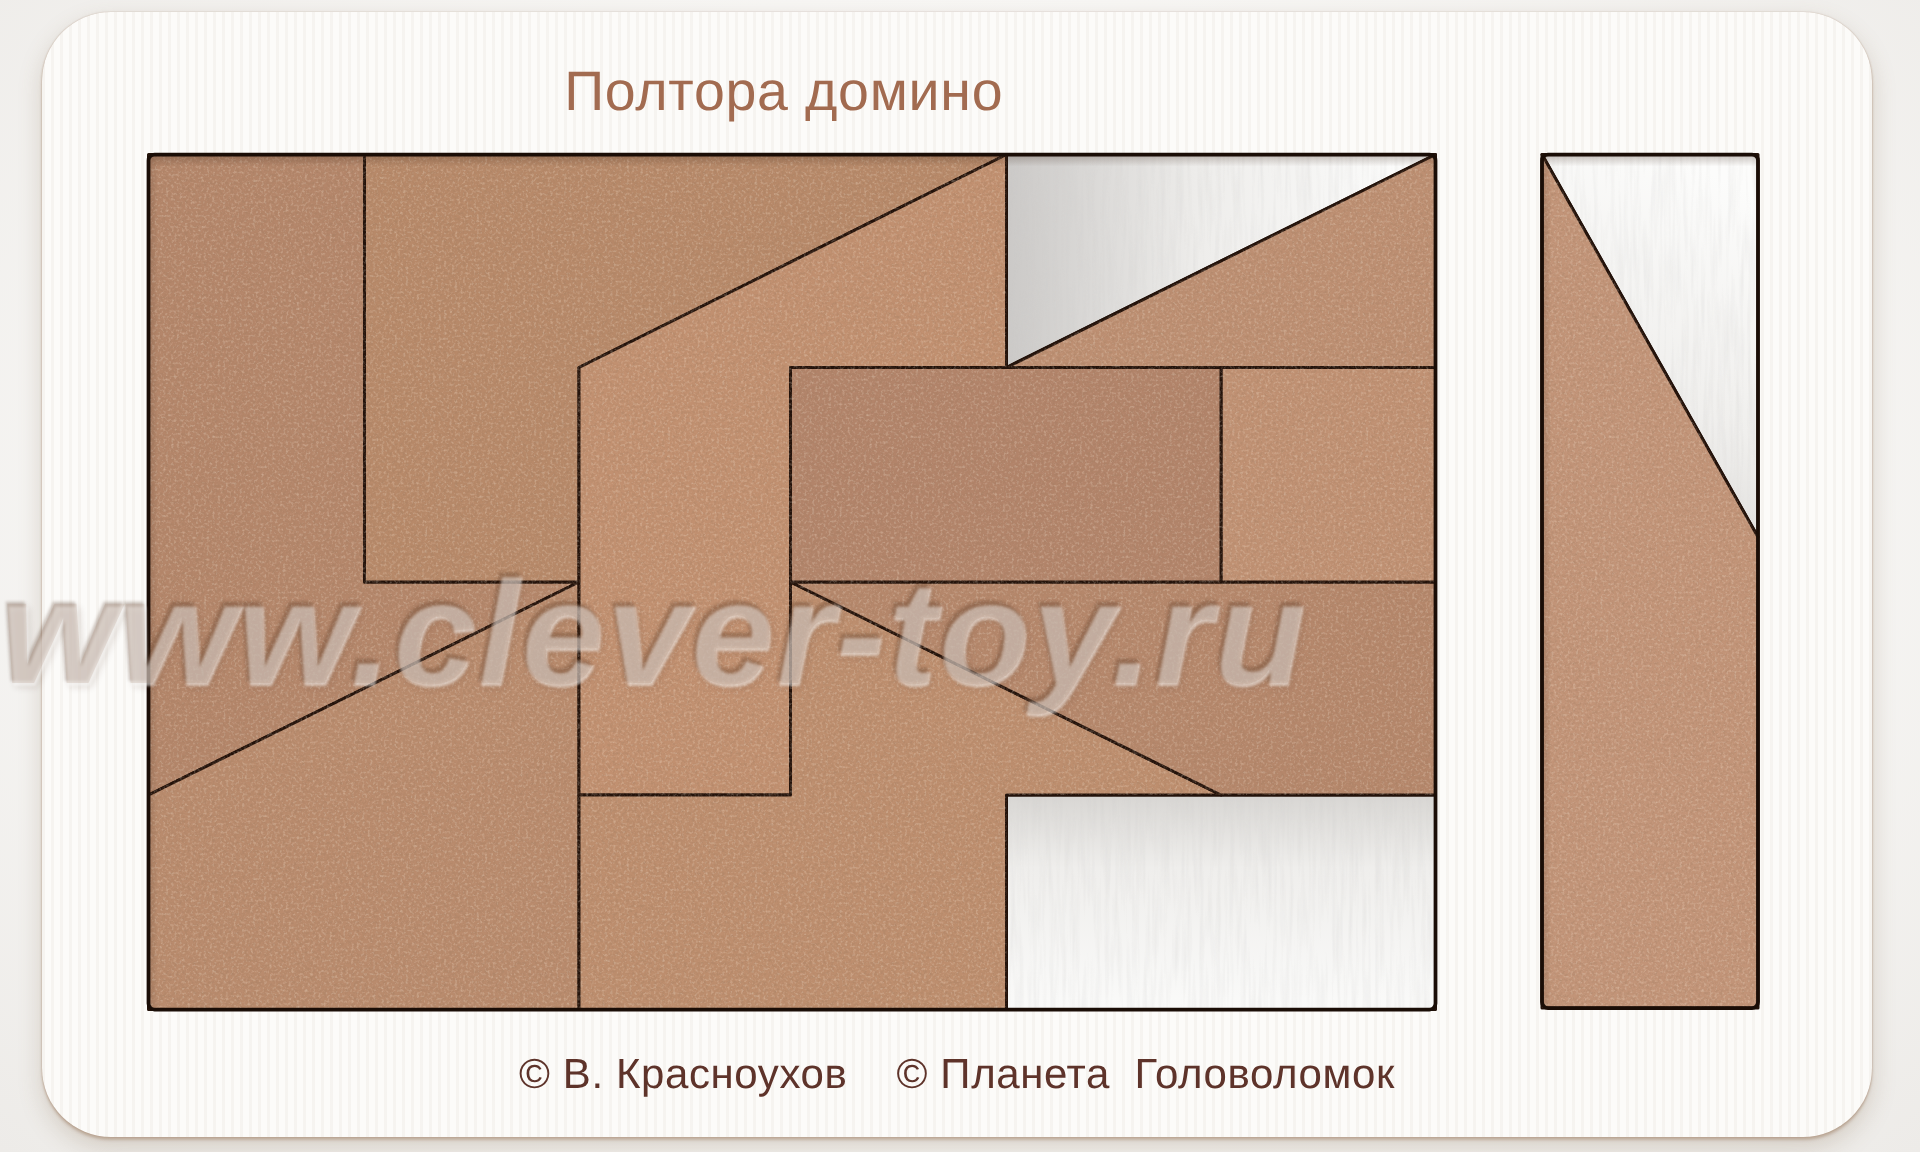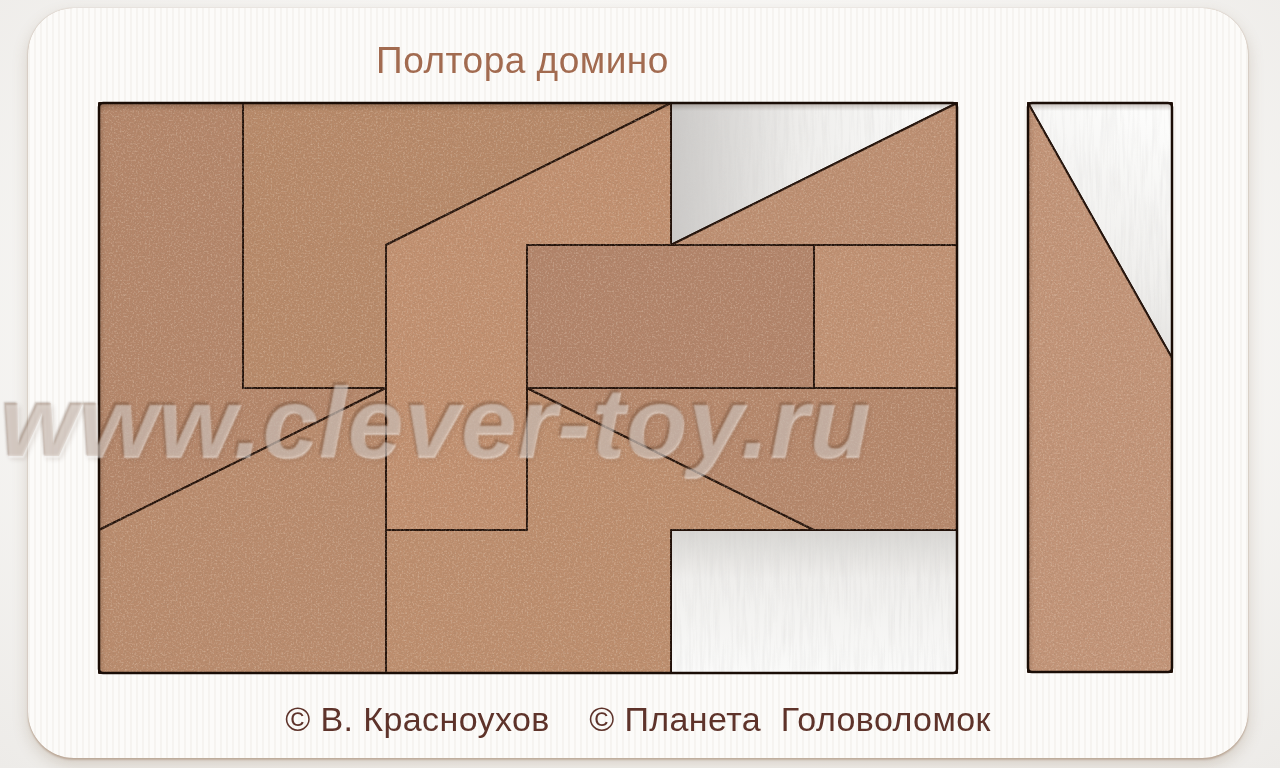--- a/index.html
+++ b/index.html
@@ -15,21 +15,21 @@
     border-radius:46px;
     box-shadow:0 2px 2px rgba(140,100,70,0.35), 0 7px 16px rgba(120,90,60,0.22), 0 0 1px rgba(150,110,80,0.5);
   }
   .title{
     position:absolute;left:28px;top:40px;width:989px;z-index:4;
     text-align:center;font-size:37px;letter-spacing:0.5px;
     color:#a26b50;
   }
   .caption{
     position:absolute;left:28px;top:700px;width:1220px;z-index:4;
-    text-align:center;font-size:34px;letter-spacing:0.4px;white-space:pre;
+    text-align:center;font-size:28px;letter-spacing:0.4px;white-space:pre;
     color:#5e332a;
   }
   .watermark{
     position:absolute;left:0;top:328px;width:1230px;z-index:3;
     text-align:left;font-size:100px;font-weight:bold;font-style:italic;letter-spacing:1px;
     color:rgba(150,108,80,0.15);
     text-shadow:1px 2px 2px rgba(255,255,255,0.55), -1px -1px 2px rgba(70,40,20,0.25), 2px 3px 5px rgba(60,30,10,0.15);
     pointer-events:none;white-space:nowrap;margin-top:36px;
   }
   svg.puzzle{position:absolute;left:0;top:0;z-index:2;}

